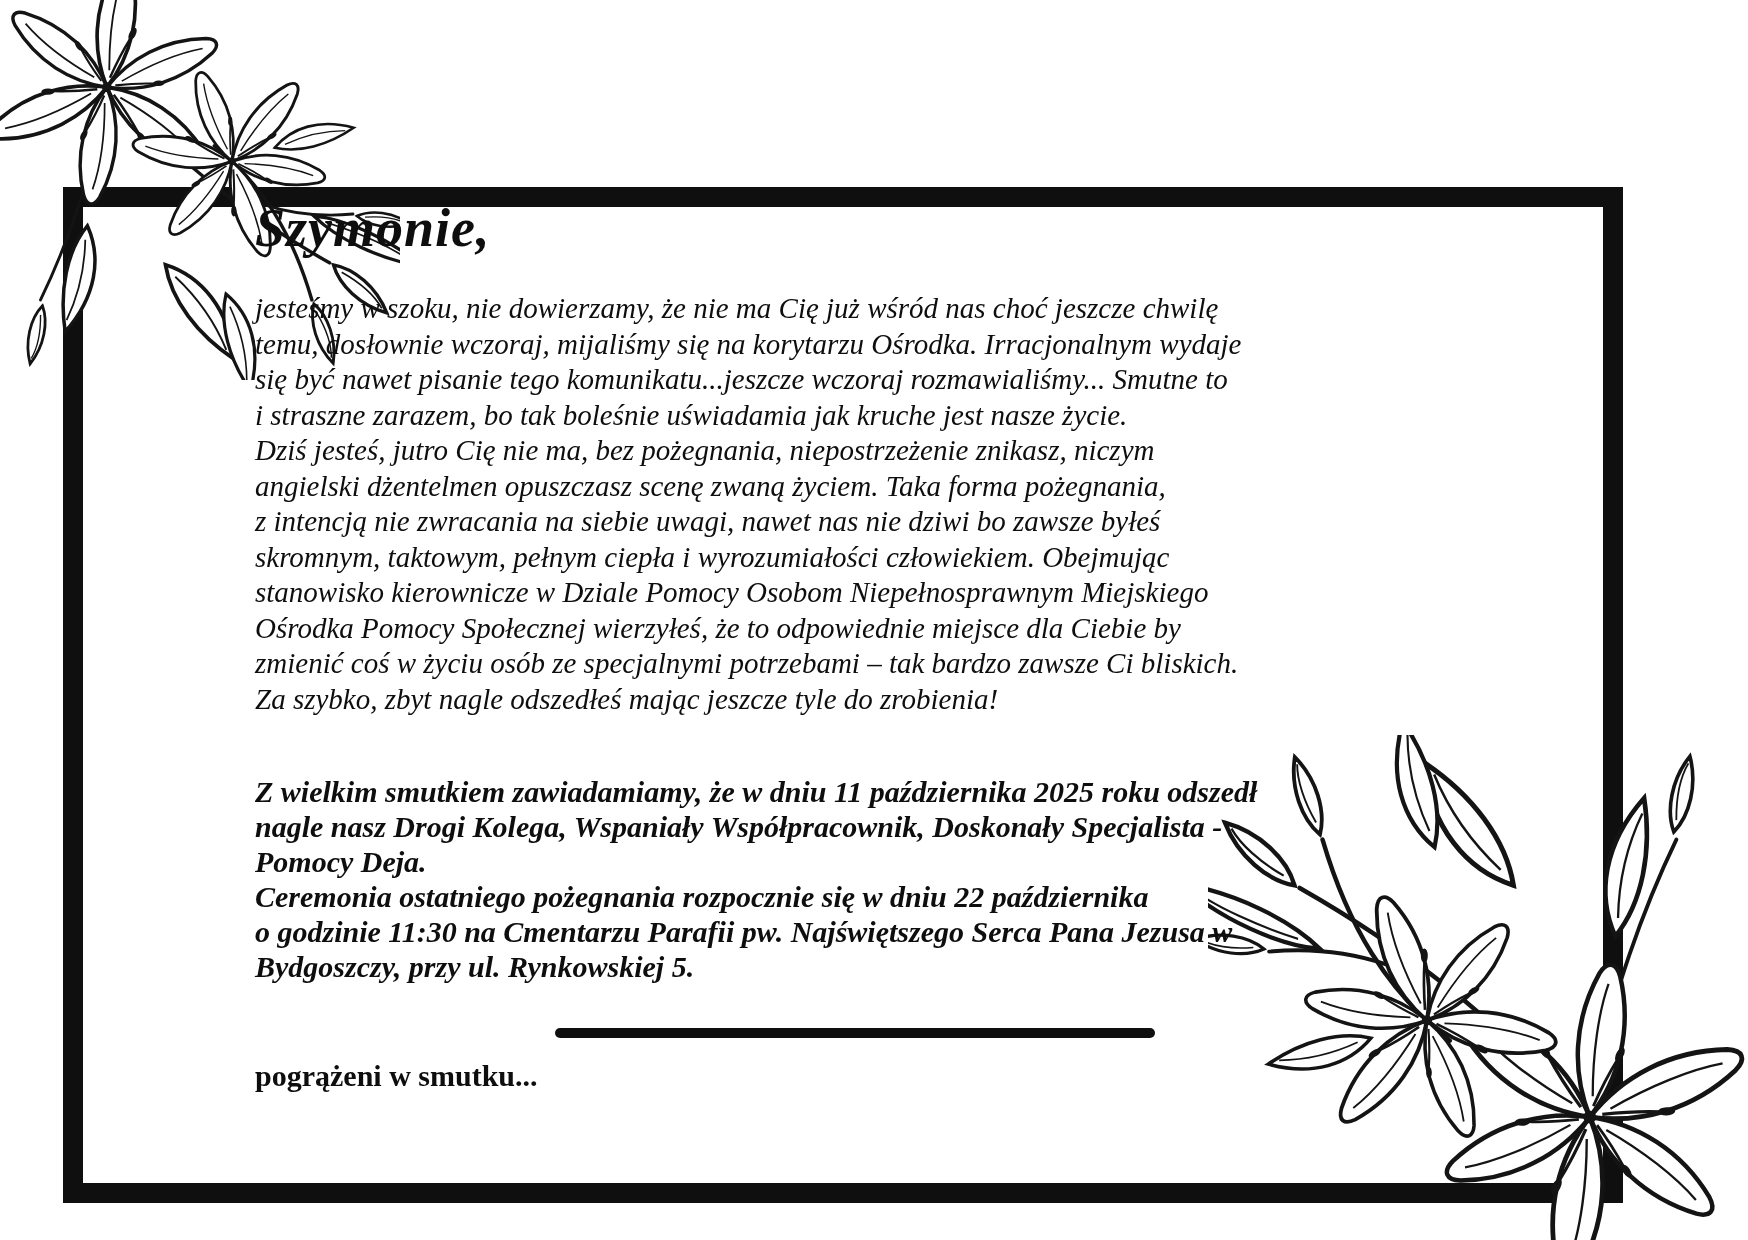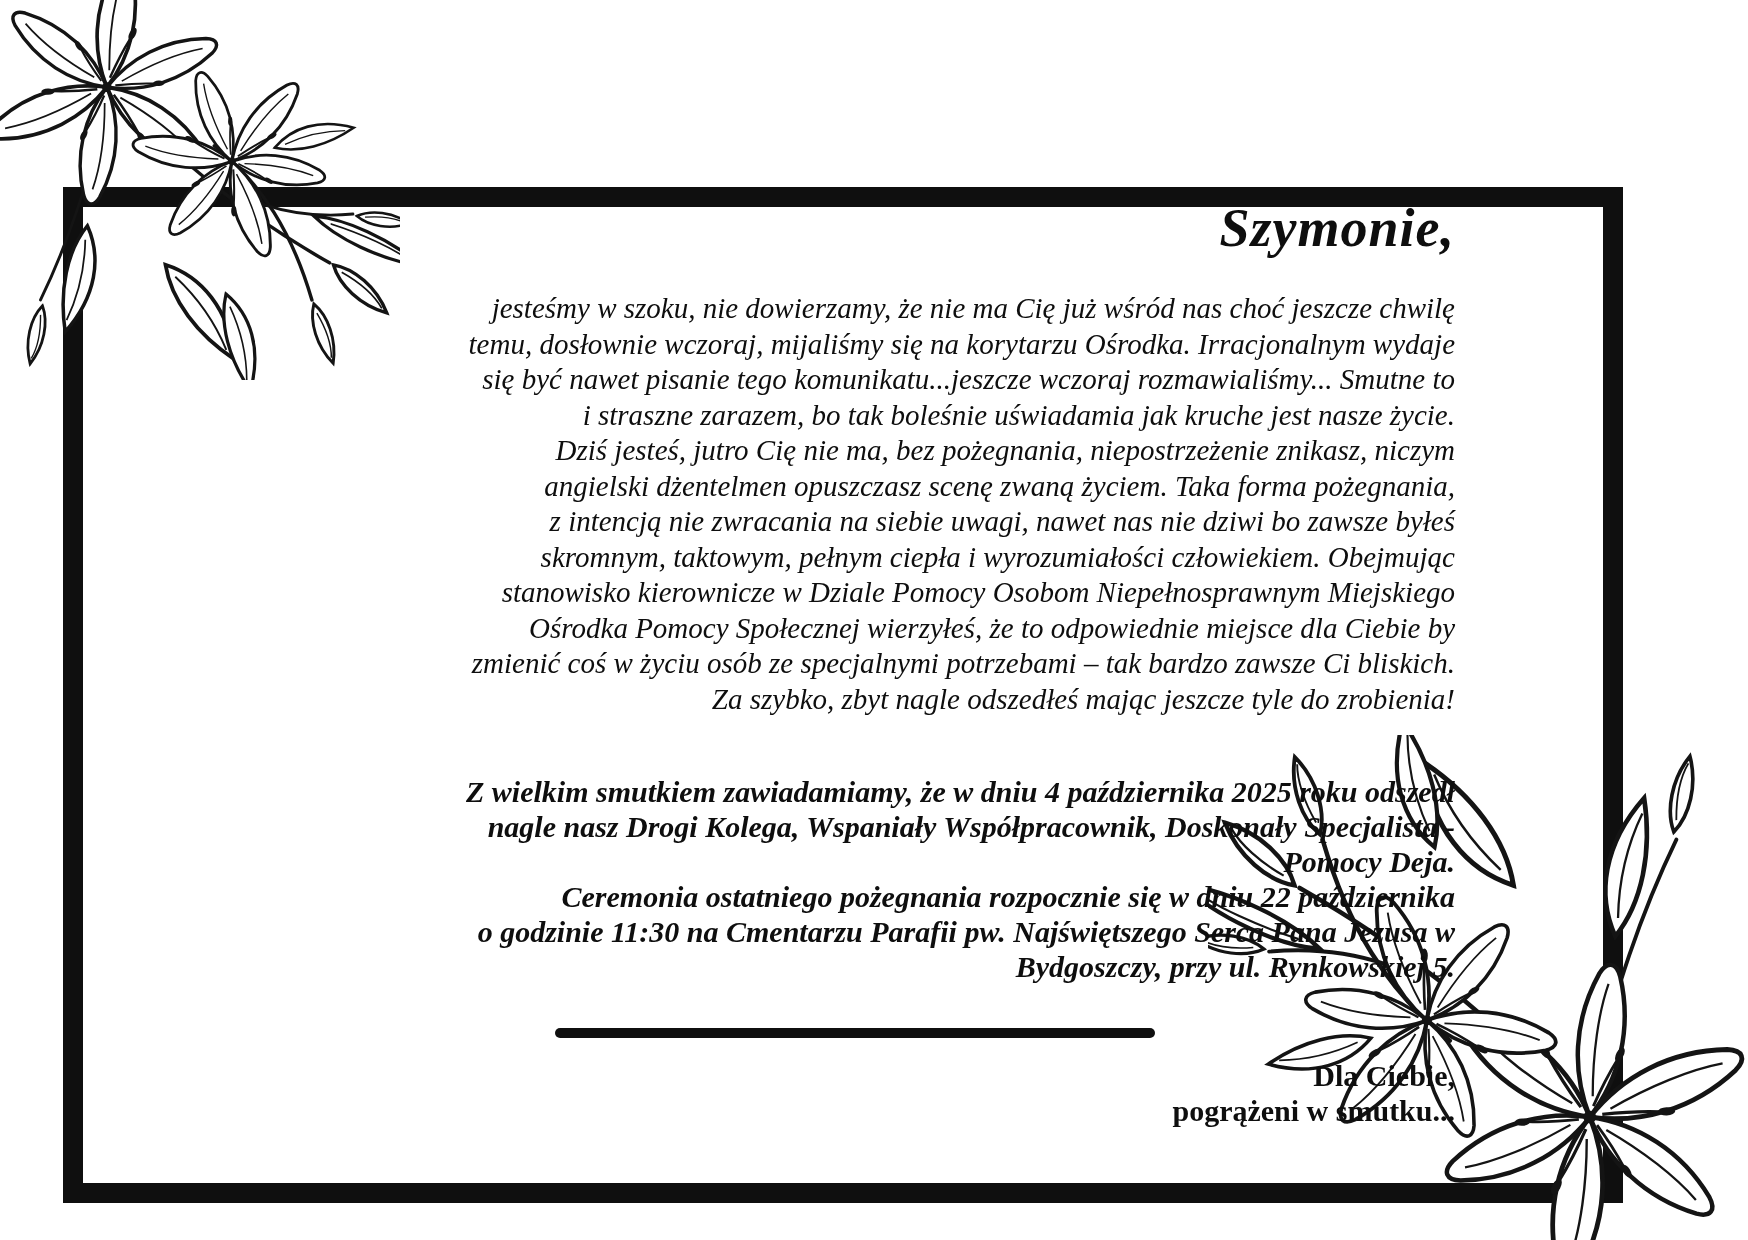--- a/index.html
+++ b/index.html
@@ -19,21 +19,21 @@
     box-sizing:border-box;
     border:20px solid #0f0f0f;
     z-index:1;
   }
   .flowers{position:absolute;z-index:2;}
   .flowers.tl{left:-30px;top:-30px;width:430px;height:410px;}
   .flowers.br{right:-20px;bottom:-30px;width:560px;height:535px;transform:rotate(180deg);}
   .content{
     position:absolute;
     left:255px;top:196px;width:1200px;
-    text-align:right;
+    text-align:left;
     z-index:3;
   }
   .title{
     font-size:54px;
     font-weight:bold;
     font-style:italic;
     line-height:64px;
     letter-spacing:1px;
   }
   .letter{
@@ -149,29 +149,28 @@
       <div>angielski dżentelmen opuszczasz scenę zwaną życiem. Taka forma pożegnania,</div>
       <div>z intencją nie zwracania na siebie uwagi, nawet nas nie dziwi bo zawsze byłeś</div>
       <div>skromnym, taktowym, pełnym ciepła i wyrozumiałości człowiekiem. Obejmując</div>
       <div>stanowisko kierownicze w Dziale Pomocy Osobom Niepełnosprawnym Miejskiego</div>
       <div>Ośrodka Pomocy Społecznej wierzyłeś, że to odpowiednie miejsce dla Ciebie by</div>
       <div>zmienić coś w życiu osób ze specjalnymi potrzebami – tak bardzo zawsze Ci bliskich.</div>
       <div>Za szybko, zbyt nagle odszedłeś mając jeszcze tyle do zrobienia!</div>
     </div>
 
     <div class="announcement">
-      <div>Z wielkim smutkiem zawiadamiamy, że w dniu 4 października 2025 roku odszedł</div>
+      <div>Z wielkim smutkiem zawiadamiamy, że w dniu 11 października 2025 roku odszedł</div>
       <div>nagle nasz Drogi Kolega, Wspaniały Współpracownik, Doskonały Specjalista -</div>
       <div>Pomocy Deja.</div>
       <div>Ceremonia ostatniego pożegnania rozpocznie się w dniu 22 października</div>
       <div>o godzinie 11:30 na Cmentarzu Parafii pw. Najświętszego Serca Pana Jezusa w</div>
       <div>Bydgoszczy, przy ul. Rynkowskiej 5.</div>
     </div>
 
     <div class="divider"></div>
 
     <div class="closing">
-      <div>Dla Ciebie,</div>
       <div>pogrążeni w smutku...</div>
     </div>
 
   </div>
 </div>
 
 </body></html>

